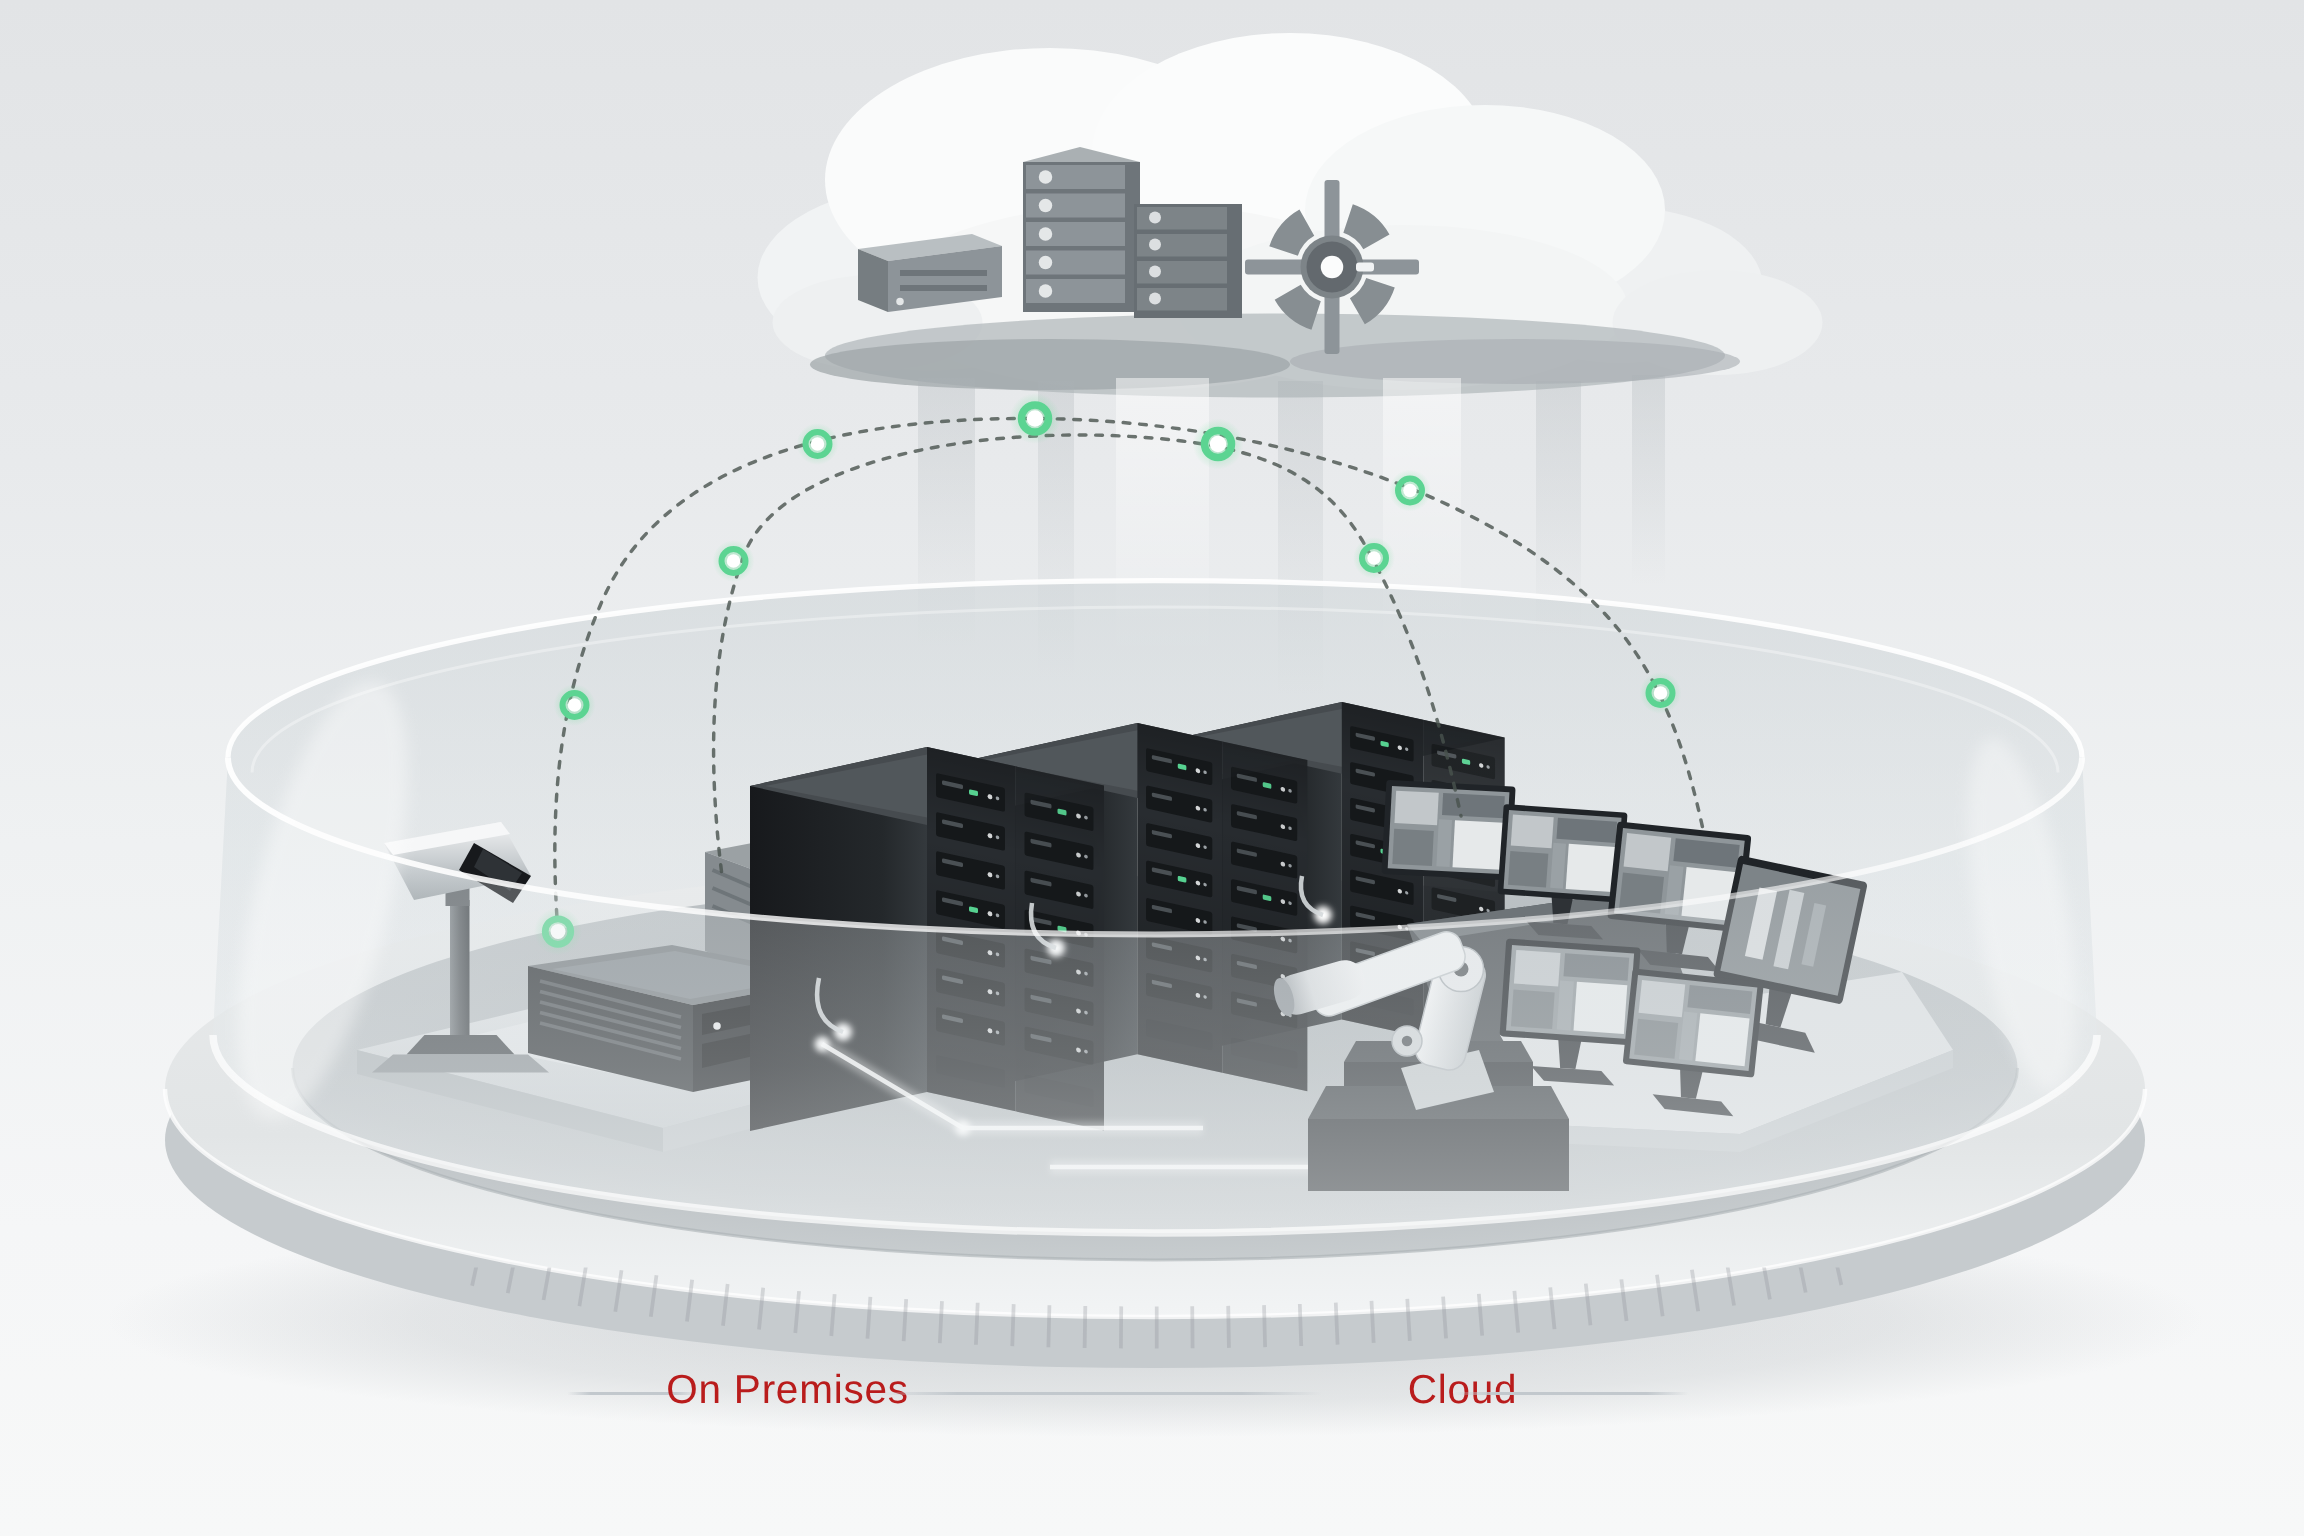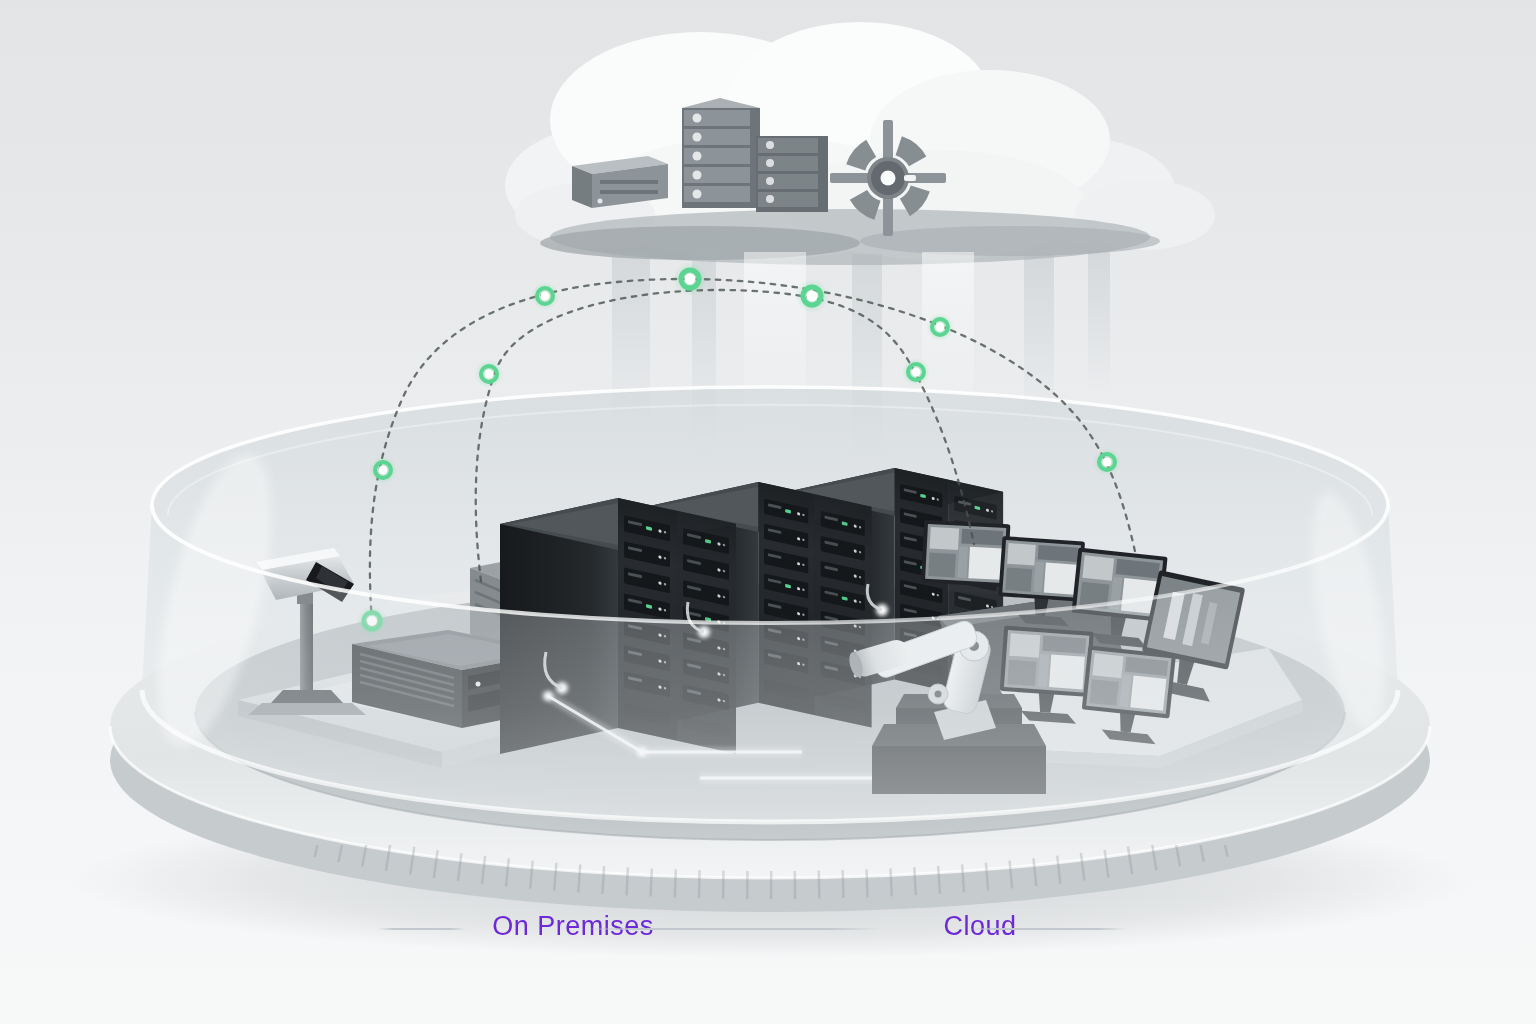--- a/index.html
+++ b/index.html
@@ -6,21 +6,21 @@
   body{
     width:1536px;height:1024px;overflow:hidden;position:relative;
     background:linear-gradient(180deg,#e2e4e6 0%,#e8eaec 30%,#eff1f2 55%,#f5f6f7 80%,#f7f8f8 100%);
     font-family:"Liberation Sans", sans-serif;
   }
   svg{position:absolute;left:0;top:0;}
   .rule{position:absolute;top:928px;height:2px;border-radius:1px;}
   .rule-solid{background:linear-gradient(90deg,rgba(198,204,208,0),#c2c8cd 18%,#c2c8cd 82%,rgba(198,204,208,0));}
   .zone-label{
     position:absolute;top:911px;transform:translateX(-50%);
-    font-size:27px;letter-spacing:.5px;color:#6d28d9;white-space:nowrap;margin-left:48px;
+    font-size:27px;letter-spacing:.5px;color:#b91c1c;white-space:nowrap;
   }
 </style>
 </head>
 <body>
 
 <svg width="1536" height="1024" viewBox="0 0 1536 1024">
   <defs>
     <linearGradient id="gradSide" x1="0" y1="0" x2="1" y2="0">
       <stop offset="0" stop-color="#17191c"></stop>
         <stop offset="0.75" stop-color="#24282b"></stop>
@@ -467,14 +467,14 @@
     <path d="M 152 505 A 618 118 0 0 0 1388 505" fill="none" stroke="url(#rimStrokeGrad)" stroke-width="4"></path>
     <path d="M 142 690 A 628 132 0 0 0 1398 690" fill="none" stroke="#ffffff" stroke-width="5" opacity="0.7"></path>
     <ellipse cx="215" cy="600" rx="45" ry="150" fill="#ffffff" opacity="0.4" filter="url(#soft2)" transform="rotate(14 215 600)"></ellipse>
     <ellipse cx="1348" cy="610" rx="30" ry="120" fill="#ffffff" opacity="0.35" filter="url(#soft2)" transform="rotate(-10 1348 610)"></ellipse>
   </g>
 </svg>
 
 <div class="rule rule-solid" style="left:378px;width:88px;"></div>
 <span class="zone-label" style="left:525px;">On Premises</span>
 <div class="rule rule-solid" style="left:585px;width:296px;"></div>
-<span class="zone-label" style="left:932px;">Cloud</span>
+<span class="zone-label" style="left:975px;">Cloud</span>
 <div class="rule rule-solid" style="left:969px;width:157px;"></div>
 
 </body></html>

